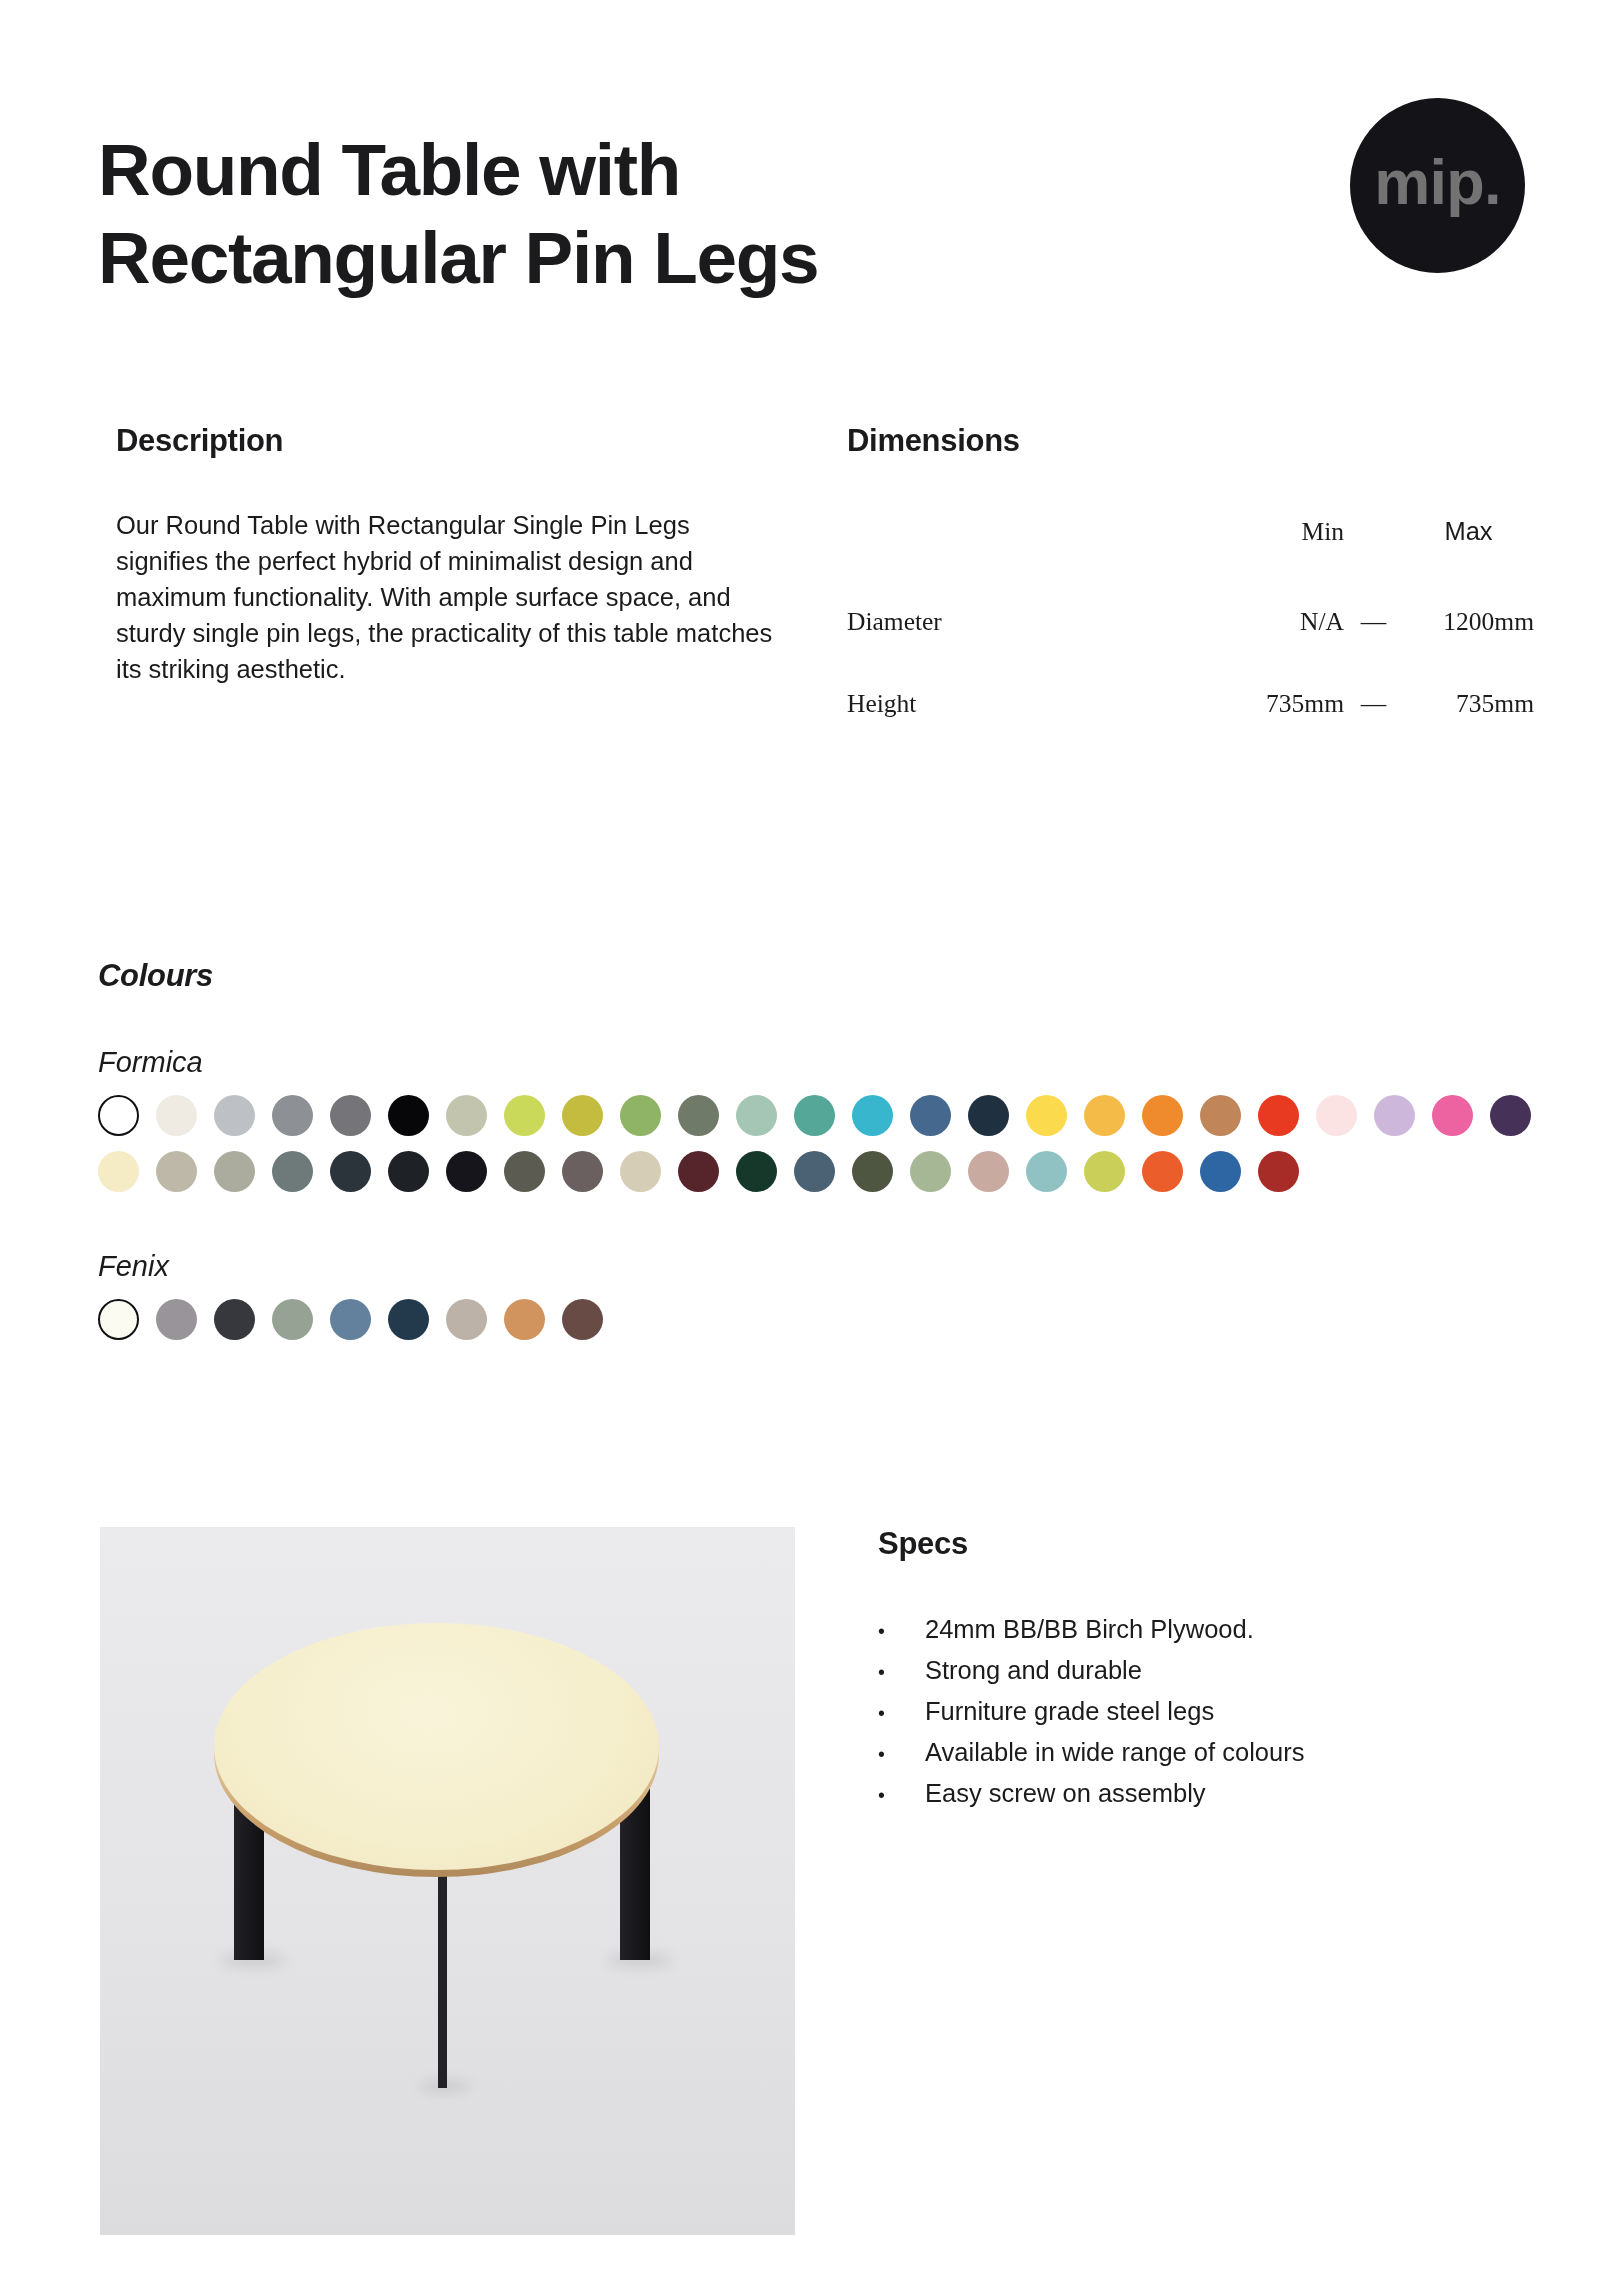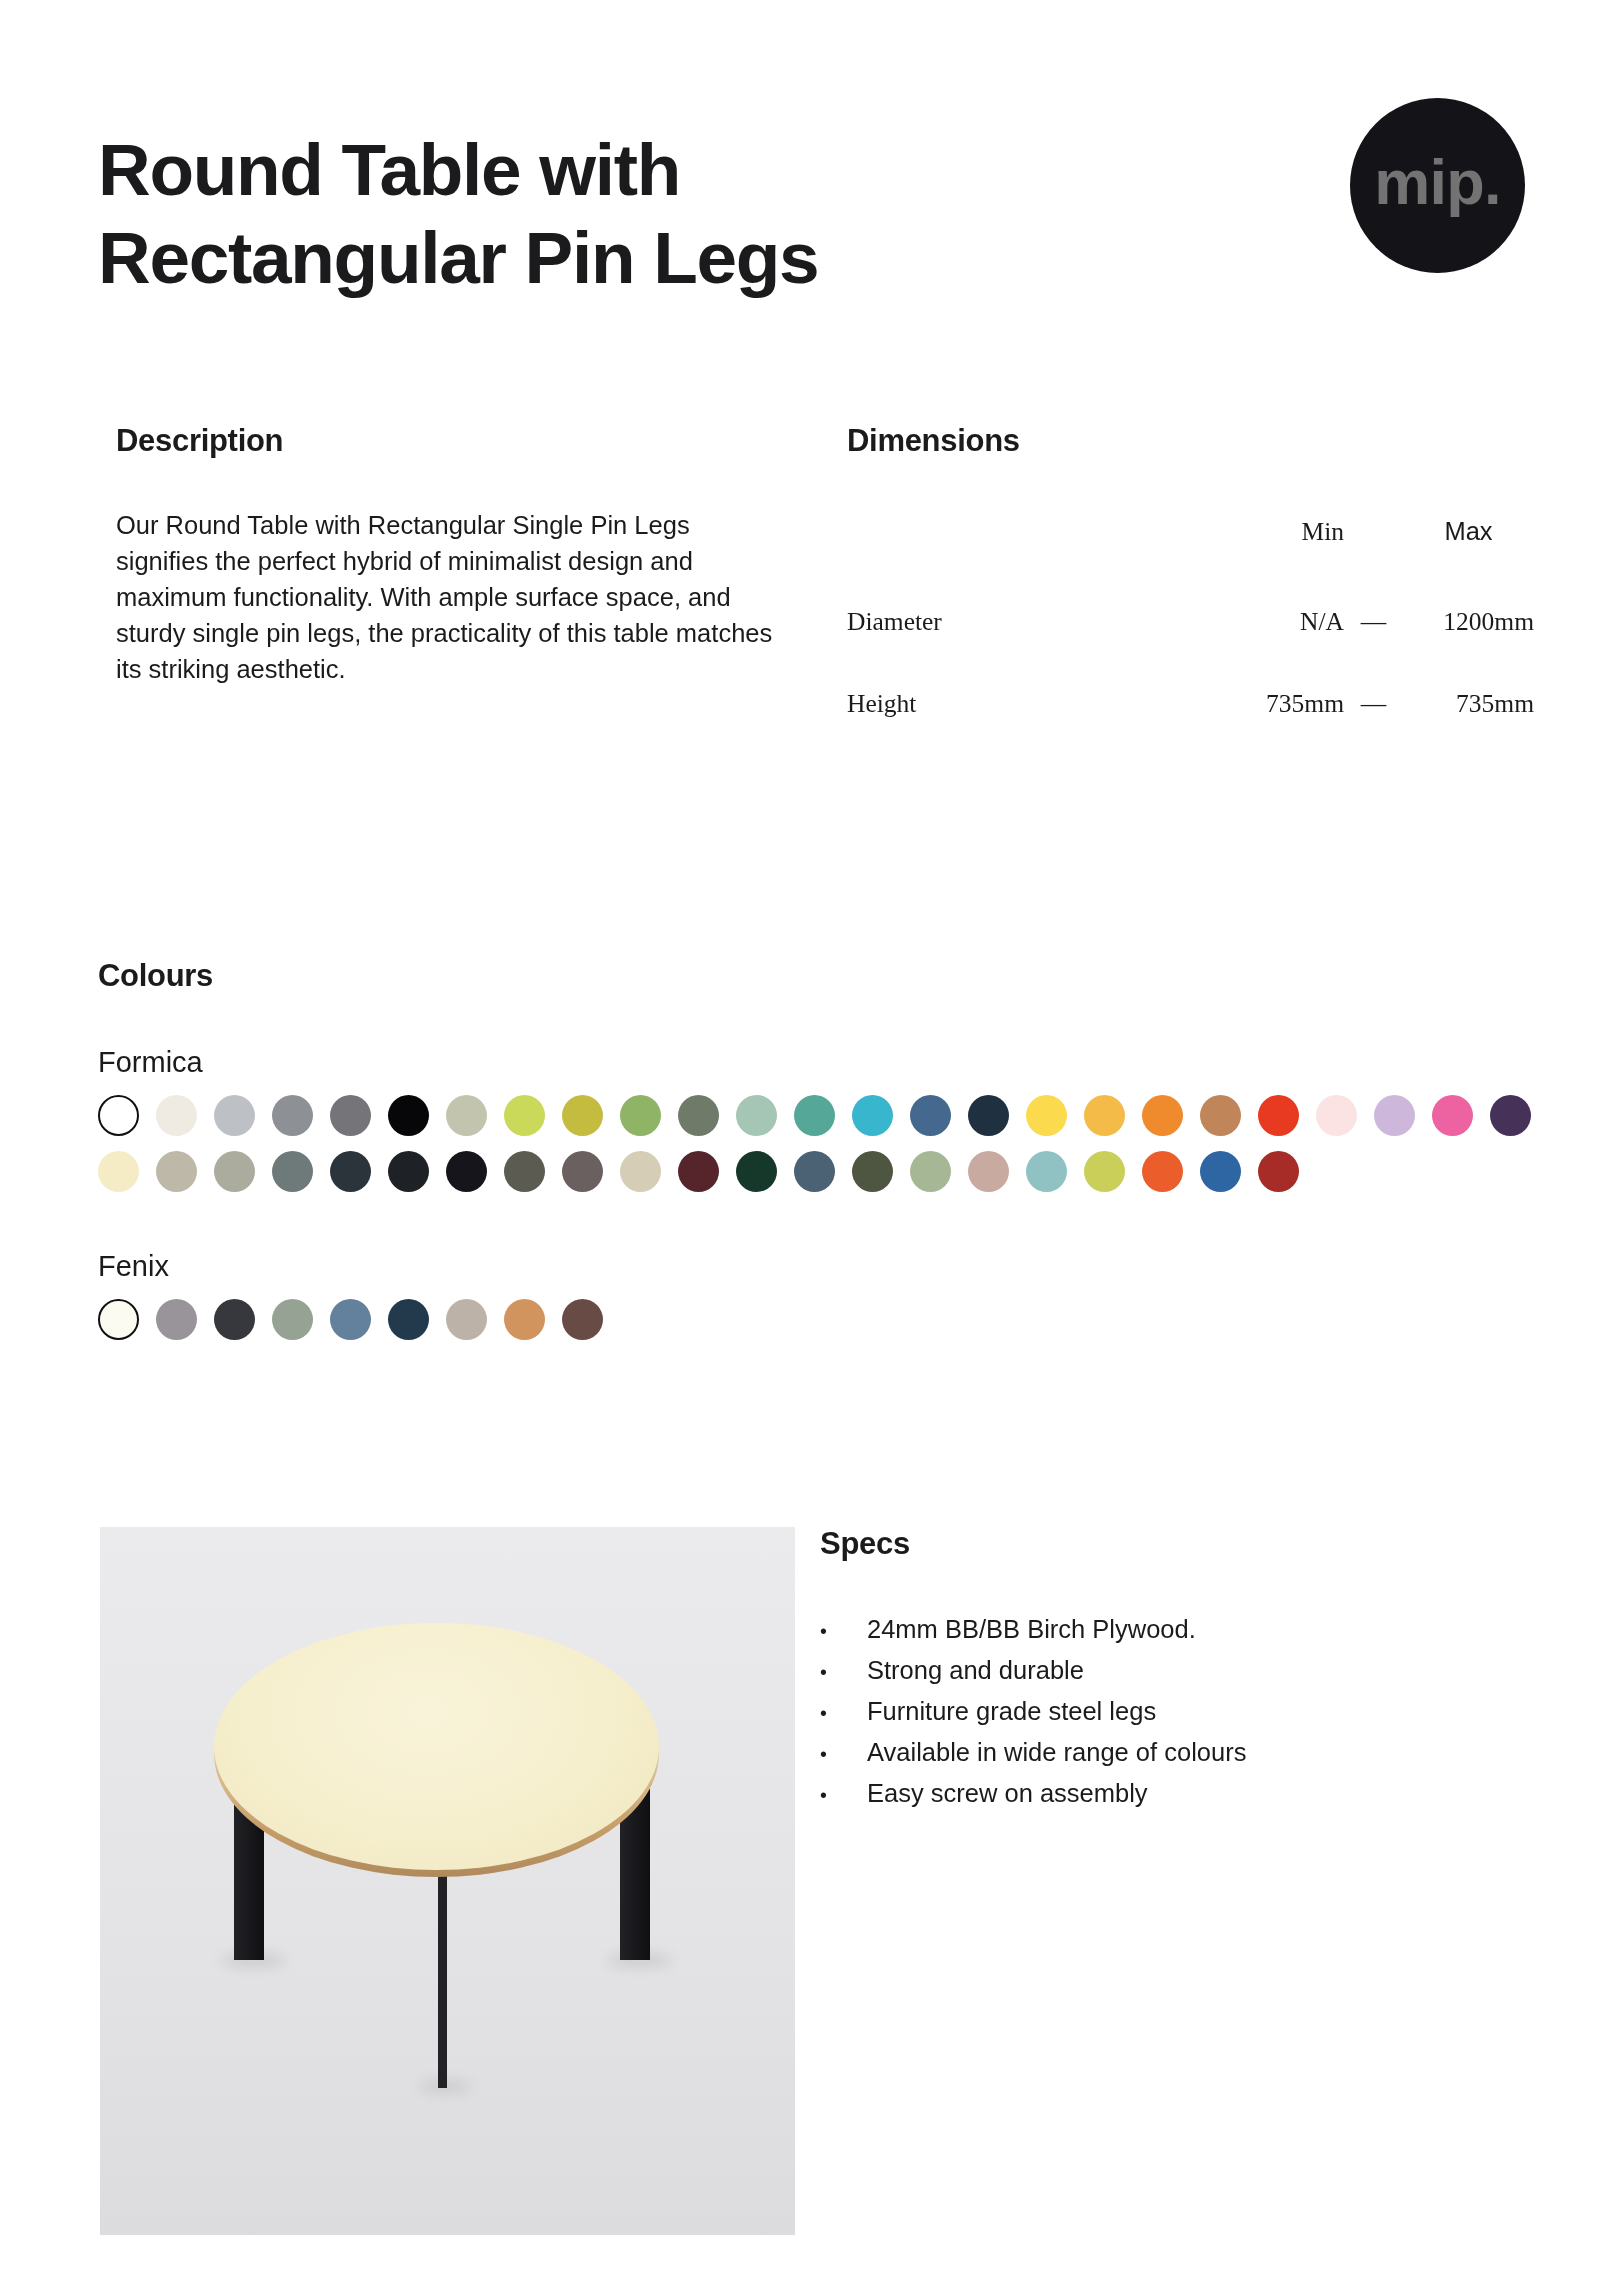--- a/index.html
+++ b/index.html
@@ -32,21 +32,21 @@
   .dim-header .dim-dash-h { width:59px; }
   .dim-header .dim-max-h { width:131px; text-align:center; }
   .dim-row { display:flex; margin-top:60px; font-size:25.5px; align-items:baseline;font-family:Liberation Serif, serif; }
   .dim-row:last-child { margin-top:52px; }
   .dim-row .dim-label { flex:1; }
   .dim-row .dim-min { width:111px; text-align:right; }
   .dim-row .dim-dash { width:59px; text-align:center; }
   .dim-row .dim-max { width:131px; text-align:right; }
 
   
-  .colours { position:absolute; left:98px; top:957px; width:1472px; }
+  .colours { position:absolute; left:98px; top:957px; width:1472px;font-style:italic; }
   .swatch-group-label { margin-top:58px; font-size:29px; color:var(--text-color); }
   .colours .swatch-group-label:first-of-type { margin-top:52px; }
   .swatch-row { margin-top:15.7px; display:flex; gap:17px; }
   .swatch { width:41px; height:41px; border-radius:50%; flex:0 0 auto; }
   .swatch.outlined { border:2px solid #101014; }
 
   
   .product-image { position:absolute; left:100px; top:1527px; width:695px; height:708px;
     background:linear-gradient(180deg,var(--img-bg-top) 0%,var(--img-bg-mid) 55%,var(--img-bg-bottom) 100%);
     overflow:hidden; }
@@ -57,21 +57,21 @@
   .leg-shadow { position:absolute; background:rgba(0,0,0,0.10); filter:blur(6.5px); border-radius:50%; }
   .shadow-left  { left:121px; top:427px; width:65px; height:13px; }
   .shadow-right { left:507px; top:427px; width:65px; height:13px; }
   .shadow-center{ left:319px; top:554px; width:52px; height:10.5px; }
   .table-edge { position:absolute; left:114px; top:103px; width:445px; height:247px; border-radius:50%;
     background:linear-gradient(180deg,#e8d9b0 40%,var(--edge-color) 78%,#b08a5c 100%); }
   .table-top { position:absolute; left:114px; top:96px; width:445px; height:247px; border-radius:50%;
     background:radial-gradient(ellipse at 48% 36%,#f9f3da 0%,var(--tabletop-color) 55%,#efe5bd 100%); }
 
   
-  .specs { position:absolute; left:820px; top:1525px; width:720px; }
+  .specs { position:absolute; left:878px; top:1525px; width:720px; }
   .specs ul { margin-top:48px; list-style:none; }
   .specs li { display:flex; align-items:baseline; line-height:39px; font-size:25.5px;
               color:var(--text-color); }
   .specs .bullet { width:47px; flex:0 0 auto; font-size:19.6px; }
 </style>
 </head>
 <body>
 
 <div class="page">
 

